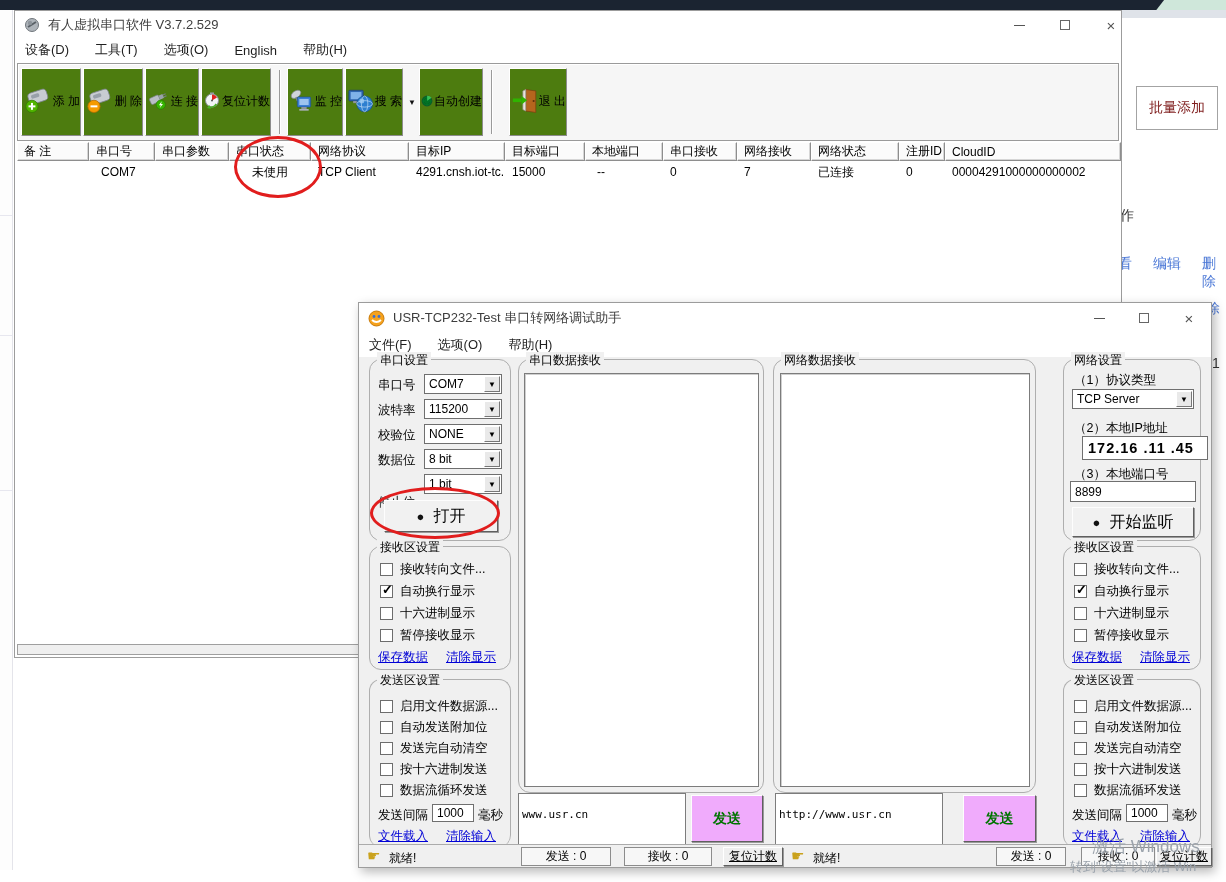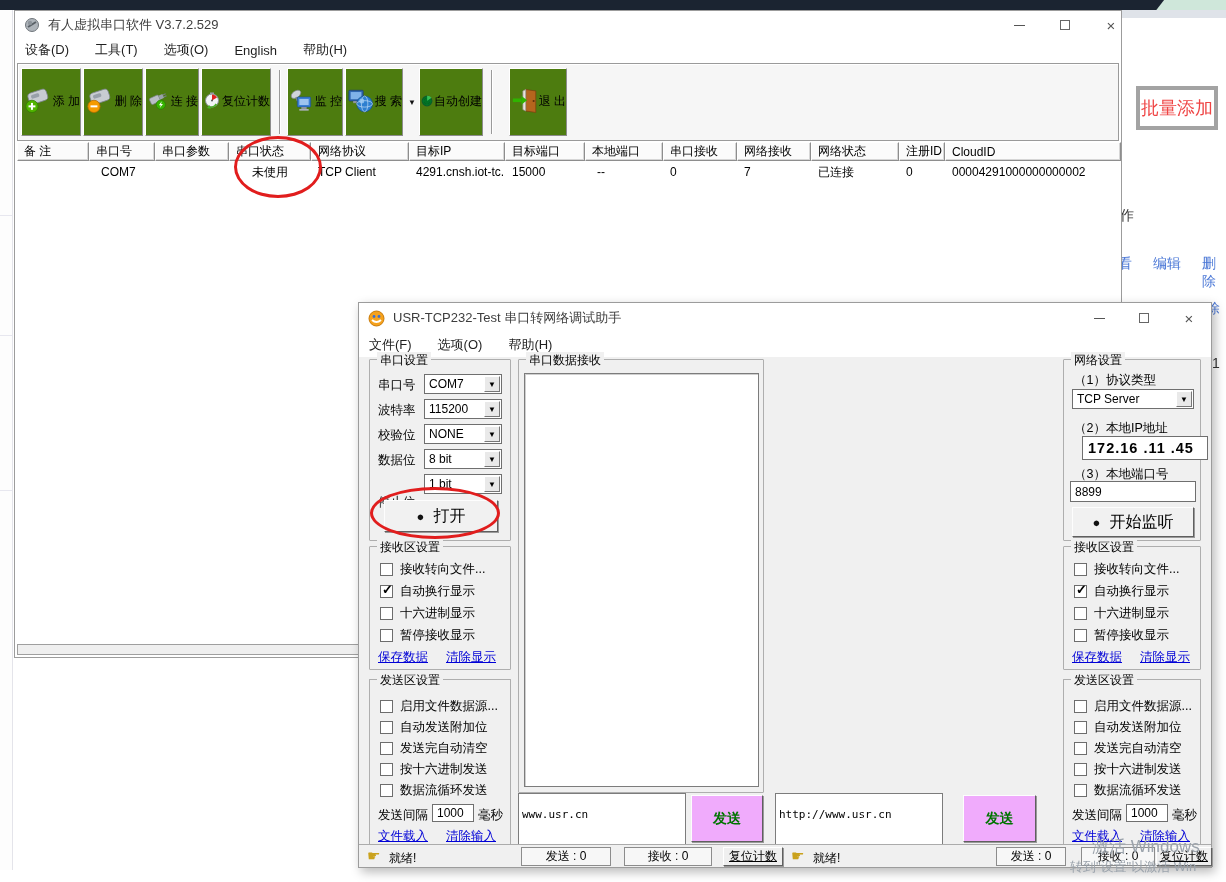--- a/index.html
+++ b/index.html
@@ -3,21 +3,21 @@
 <meta charset="utf-8">
 <style>
 *{margin:0;padding:0;box-sizing:border-box;font-family:"Liberation Sans",sans-serif}
 html,body{width:1226px;height:882px;overflow:hidden;background:#fff;position:relative;font-size:12px;color:#000}
 
 .topstrip{position:absolute;left:0;top:0;width:1226px;height:10px;background:#1b2431}
 .tealcorner{position:absolute;right:0;top:0;width:72px;height:13px;background:#cfe7da;clip-path:polygon(14% 0,100% 0,100% 100%,0 100%)}
 .rightband{position:absolute;left:1122px;top:10px;width:104px;height:8px;background:#dfe3e9}
 .leftstrip{position:absolute;left:0;top:10px;width:13px;height:860px;background:#fdfdfd;border-right:1px solid #e4e4ea}
 .lsline{position:absolute;left:0;width:12px;height:1px;background:#e7e7ef}
-.bg-btn{position:absolute;border:4px solid #a3a3a3;background:#fff;color:#ef4444;font-size:18px;display:flex;align-items:center;justify-content:center}
+.bg-btn{position:absolute;border:1px solid #a3a3a3;background:#fff;color:#7f1d1d;font-size:14px;display:flex;align-items:center;justify-content:center}
 .bg-txt{position:absolute;color:#333;font-size:14px}
 .bg-lnk{position:absolute;color:#4a77d6;font-size:14px;cursor:pointer}
 
 .win{position:absolute;background:#fff;border:1px solid #9c9c9c}
 .tbar{height:28px;display:flex;align-items:center;padding-left:9px;background:#fff;position:relative}
 .ttl{font-size:13px;color:#3d3d3d;margin-left:8px;white-space:nowrap}
 .wctl{position:absolute;top:0;height:100%;width:36px;display:flex;align-items:center;justify-content:center;color:#555;cursor:default}
 .minglyph{width:11px;height:1px;background:#555}
 .maxglyph{width:10px;height:10px;border:1px solid #666}
 .closeglyph{font-size:15px;color:#555;line-height:1}
@@ -29,21 +29,21 @@
 .tbtn .lab{font-size:12px;color:#000;white-space:nowrap}
 .tsep{width:2px;height:64px;border-left:1px solid #9a9a9a;border-right:1px solid #fff;margin:0 6px}
 .darrow{width:14px;display:flex;align-items:center;justify-content:center;font-size:8px;color:#111;cursor:pointer}
 
 .thead{position:absolute;display:flex}
 .hc{background:#fbfbfb;border:1px solid;border-color:#fff #8e8e8e #8e8e8e #fff;box-shadow:inset -1px -1px 0 #d6d6d6;height:19px;font-size:12px;display:flex;align-items:center;padding-left:6px;white-space:nowrap;overflow:hidden;cursor:pointer}
 .trow{position:absolute;display:flex}
 .rc{font-size:12px;height:22px;display:flex;align-items:center;padding-left:7px;white-space:nowrap;overflow:hidden}
 .botstrip{position:absolute;left:2px;right:2px;height:11px;background:#efefef;border:1px solid #9f9f9f}
 
-.gb{position:absolute;border:1px solid #aeaeae;border-radius:1px}
+.gb{position:absolute;border:1px solid #aeaeae;border-radius:12px}
 .gl{position:absolute;top:-8px;left:7px;background:#f0f0f0;padding:0 3px;font-size:12px;white-space:nowrap}
 .flbl{position:absolute;font-size:12.5px;white-space:nowrap}
 .cmb{position:absolute;height:20px;background:#fff;border:1px solid #6f6f6f;display:flex;align-items:center;padding-left:4px;font-size:12px;cursor:pointer}
 .cmb .da{position:absolute;right:1px;top:1px;bottom:1px;width:16px;background:#e9e9e9;border:1px solid;border-color:#fff #777 #777 #fff;display:flex;align-items:center;justify-content:center;font-size:8px}
 .bigb{position:absolute;background:#f1f1f1;border:1px solid;border-color:#fdfdfd #5f5f5f #5f5f5f #fdfdfd;box-shadow:1px 1px 0 #9a9a9a;display:flex;align-items:center;justify-content:center;gap:9px;font-size:16px;cursor:pointer}
 .bullet{font-size:13px;color:#111}
 .cbr{position:absolute;display:flex;align-items:center;font-size:12.5px;cursor:pointer;white-space:nowrap}
 .cb{width:13px;height:13px;background:#fff;border:1px solid #6d6d6d;margin-right:7px;position:relative;flex:none}
 .cb.checked::after{content:"✓";position:absolute;left:1px;top:-4px;font-size:13px;font-weight:bold;color:#000}
 .lnk{position:absolute;color:#0000d6;text-decoration:underline;font-size:12.5px;cursor:pointer;white-space:nowrap}
@@ -350,20 +350,24 @@
     <span class="lnk" style="left:76px;top:148px">清除输入</span>
   </div>
 
   <div class="gb" style="left:159px;top:56px;width:246px;height:434px">
     <span class="gl">串口数据接收</span>
     <textarea class="ta" style="left: 5px; top: 13px; width: 235px; height: 414px;"></textarea>
   </div>
   <textarea class="sendta" style="left: 159px; top: 490px; width: 168px; height: 52px;">www.usr.cn</textarea>
   <div class="sendb" style="left:332px;top:492px;width:72px;height:47px">发送</div>
 
+  <div class="gb" style="left:414px;top:56px;width:263px;height:434px">
+    <span class="gl">网络数据接收</span>
+    <textarea class="ta" style="left: 6px; top: 13px; width: 250px; height: 414px;"></textarea>
+  </div>
   <textarea class="sendta" style="left: 416px; top: 490px; width: 168px; height: 52px;">http://www.usr.cn</textarea>
   <div class="sendb" style="left:604px;top:492px;width:73px;height:47px">发送</div>
 
   <div class="gb" style="left:704px;top:56px;width:138px;height:182px">
     <span class="gl">网络设置</span>
     <span class="flbl" style="left:10px;top:12px">（1）协议类型</span>
     <div class="cmb" style="left:8px;top:29px;width:122px">
         <span>TCP Server</span>
         <span class="da">▼</span>
       </div>

